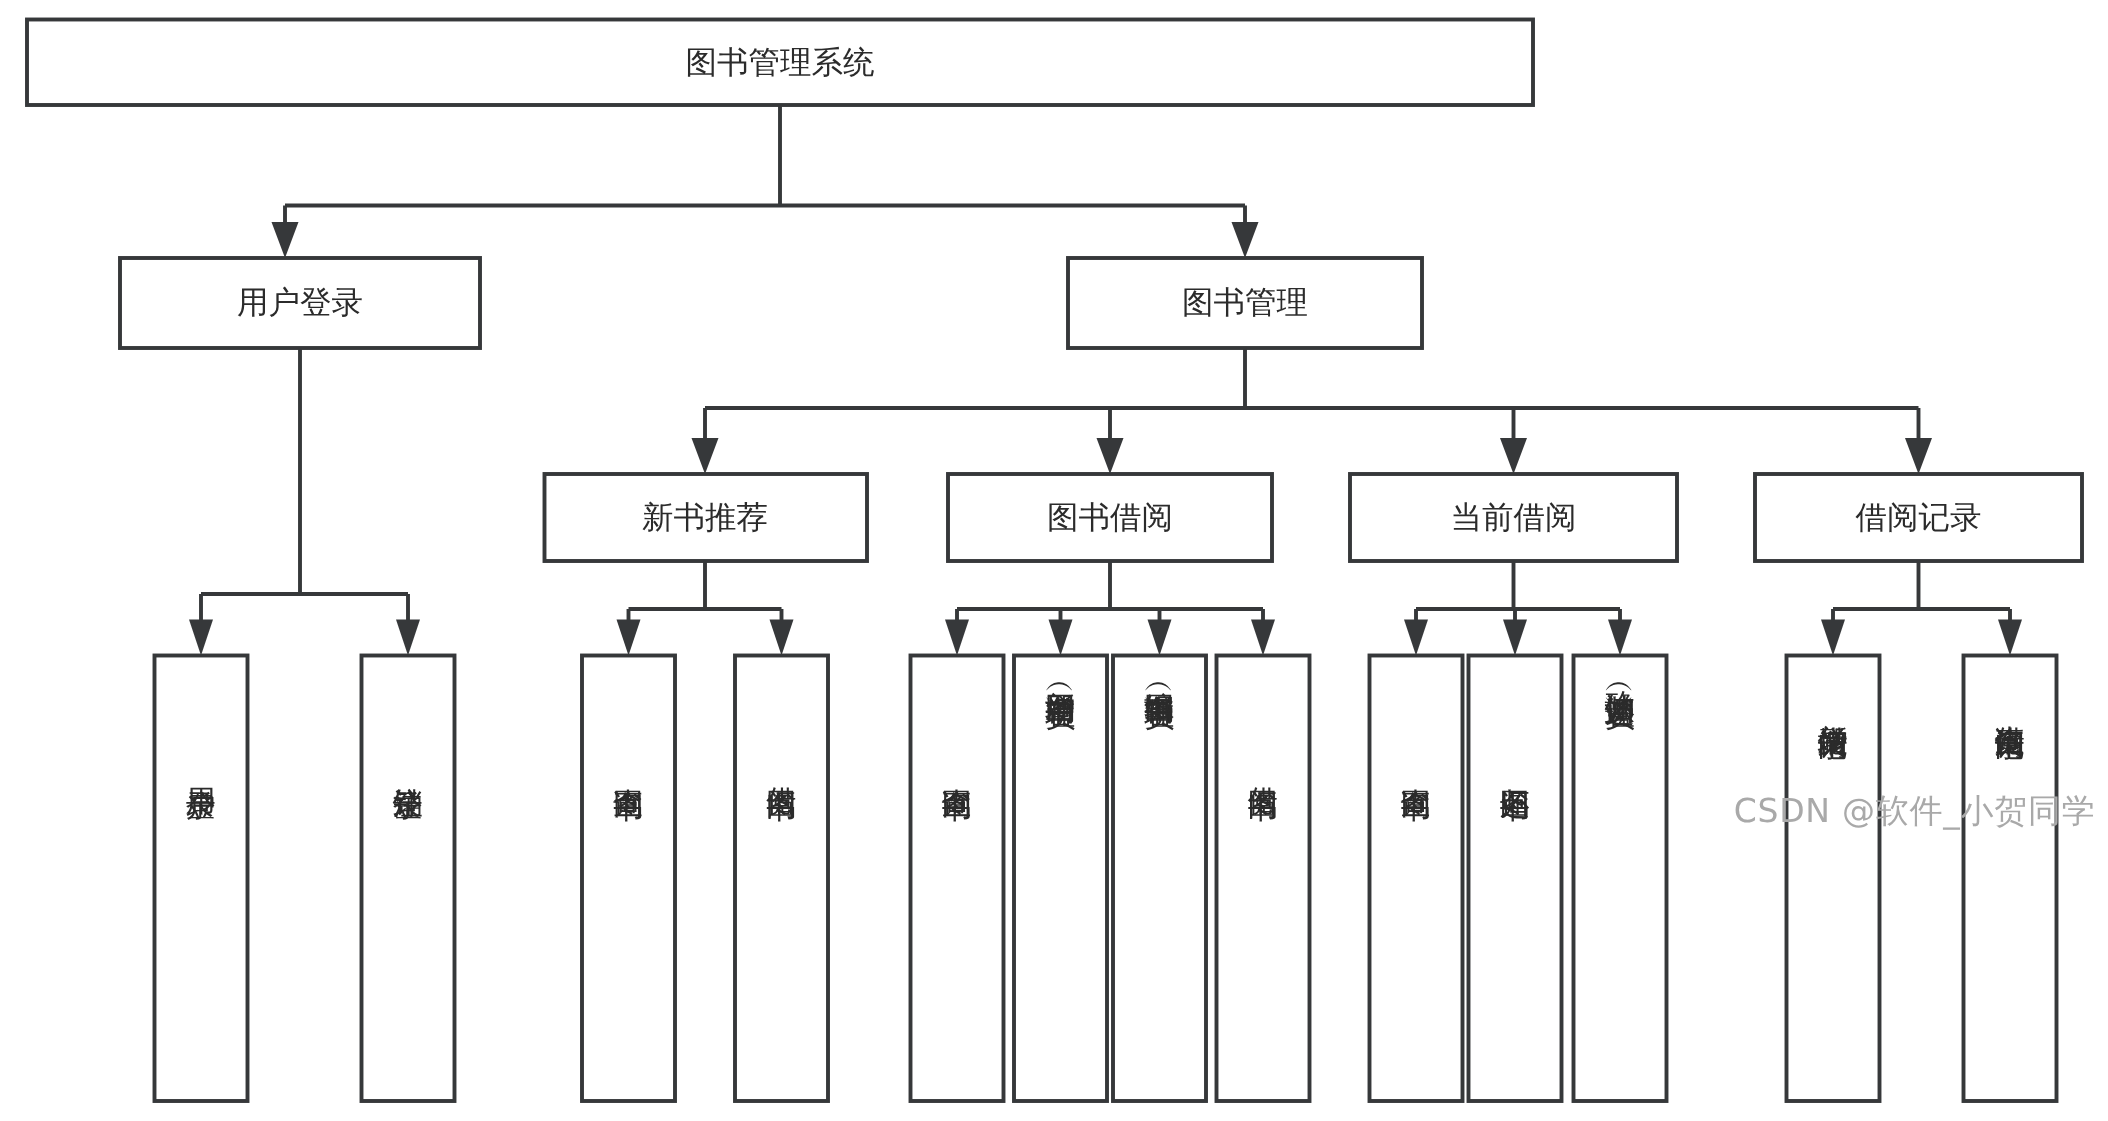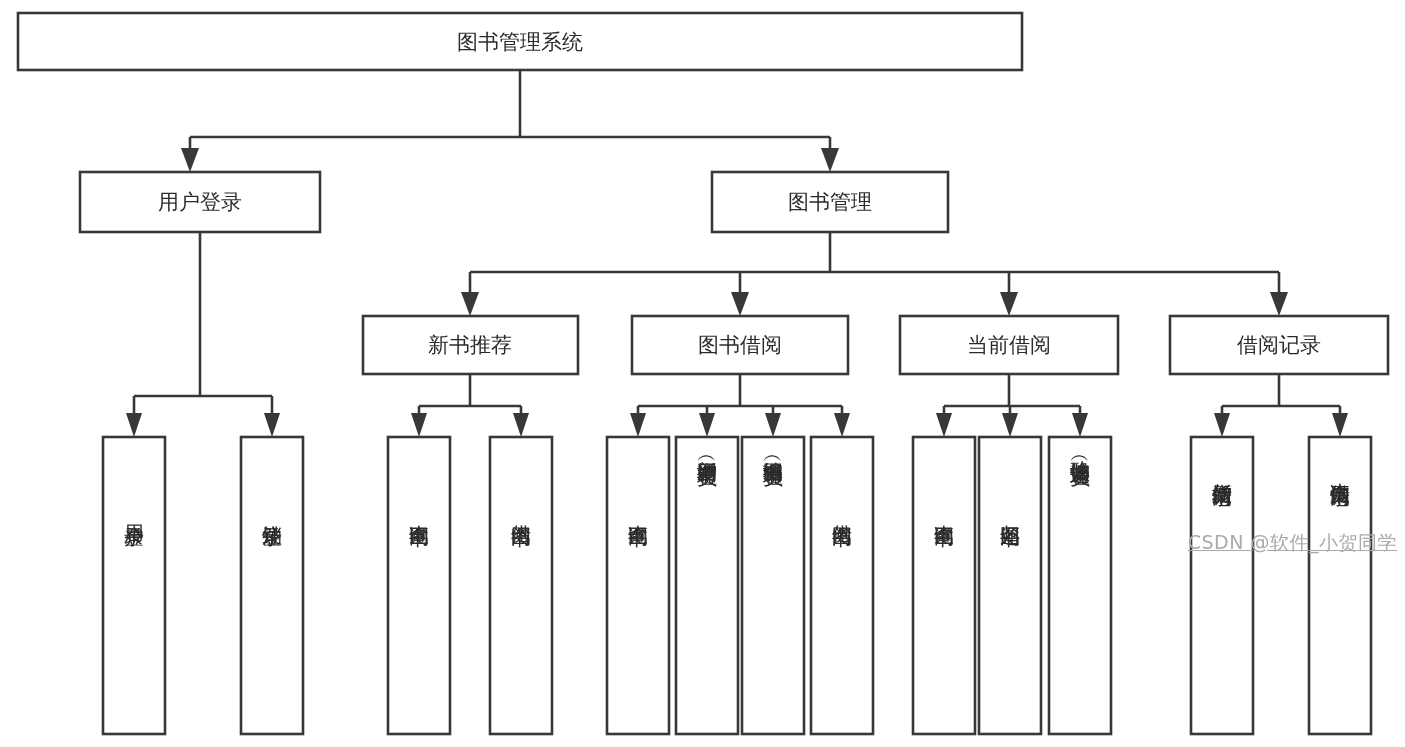--- a/index.html
+++ b/index.html
@@ -64,26 +64,25 @@
     writing-mode: vertical-rl;
     text-orientation: upright;
     letter-spacing: 1px;
     white-space: nowrap;
   }
   .watermark {
     position: absolute;
     right: 8px;
     bottom: 4px;
     font-family: "DejaVu Sans", "Liberation Sans", sans-serif;
-    font-size: 19px;
+    font-size: 22px;
     color: #a9a9a9;
     letter-spacing: 0.5px;
     white-space: nowrap;
     pointer-events: none;
-    text-decoration: underline;
   }
 </style>
 </head>
 <body>
 
 <div id="diagram-root">
 
   <svg id="tree-svg" viewBox="0 0 1405 747">
 
     <g>

